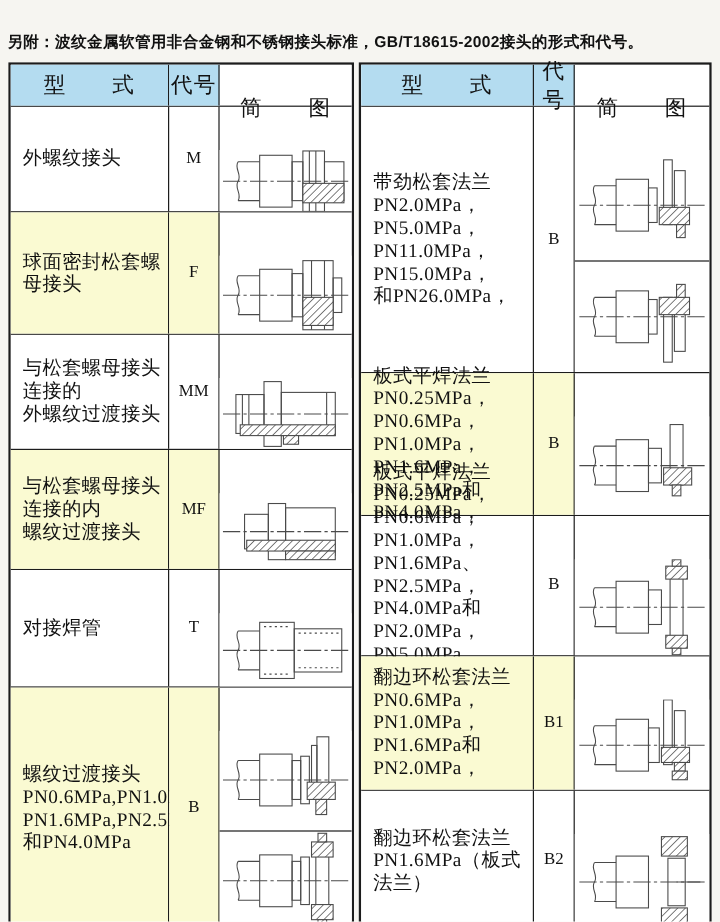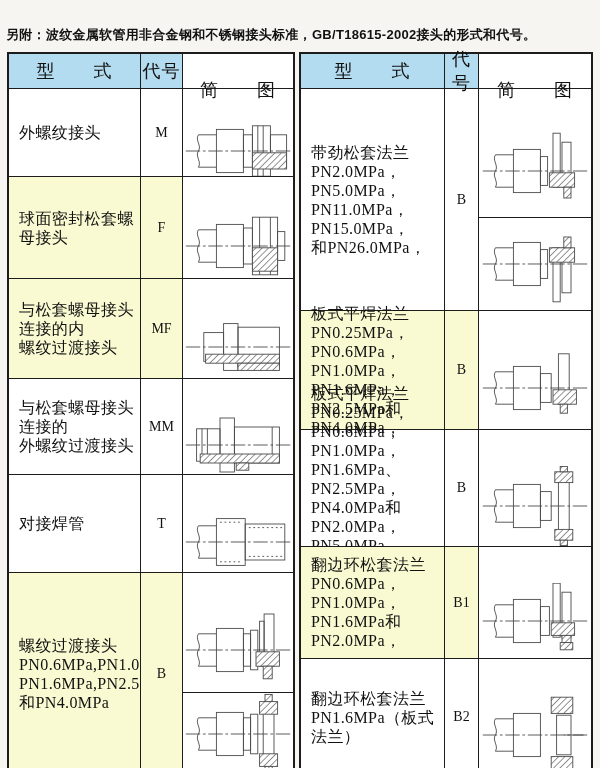--- a/index.html
+++ b/index.html
@@ -110,38 +110,20 @@
               <rect x="76" y="14" width="28" height="64" fill="none" stroke="#4a4a4a" stroke-width="1"></rect>
               <line x1="84" y1="14" x2="84" y2="78" stroke="#4a4a4a" stroke-width="1"></line>
               <line x1="96" y1="14" x2="96" y2="78" stroke="#4a4a4a" stroke-width="1"></line>
               <rect x="104" y="30" width="8" height="32" fill="none" stroke="#4a4a4a" stroke-width="1"></rect>
               <rect x="76" y="48" width="28" height="26" fill="url(#hatch)" stroke="#4a4a4a" stroke-width="1"></rect>
             </svg>
           </div>
       </div>
     </div>
 
-    <div class="row hl" style="height:100px">
-      <div class="cell type">与松套螺母接头连接的内
-螺纹过渡接头</div>
-      <div class="cell code">MF</div>
-      <div class="cell diag">
-        <div class="subdiag">
-            <svg class="dg" viewBox="0 0 120 92">
-              <line x1="2" y1="46" x2="118" y2="46" stroke="#4a4a4a" stroke-width="1" stroke-dasharray="16 3 3 3"></line>
-              <rect x="22" y="30" width="22" height="32" fill="none" stroke="#4a4a4a" stroke-width="1"></rect>
-              <rect x="44" y="20" width="16" height="52" fill="none" stroke="#4a4a4a" stroke-width="1"></rect>
-              <rect x="60" y="24" width="46" height="44" fill="none" stroke="#4a4a4a" stroke-width="1"></rect>
-              <rect x="24" y="54" width="82" height="10" fill="url(#hatch)" stroke="#4a4a4a" stroke-width="1"></rect>
-              <rect x="60" y="64" width="46" height="8" fill="url(#hatch)" stroke="#4a4a4a" stroke-width="1"></rect>
-            </svg>
-          </div>
-      </div>
-    </div>
-
     <div class="row" style="height:96px">
       <div class="cell type">与松套螺母接头连接的
 外螺纹过渡接头</div>
       <div class="cell code">MM</div>
       <div class="cell diag">
         <div class="subdiag">
             <svg class="dg" viewBox="0 0 120 92">
               <line x1="2" y1="46" x2="118" y2="46" stroke="#4a4a4a" stroke-width="1" stroke-dasharray="16 3 3 3"></line>
               <rect x="14" y="28" width="26" height="36" fill="none" stroke="#4a4a4a" stroke-width="1"></rect>
               <line x1="20" y1="28" x2="20" y2="64" stroke="#4a4a4a" stroke-width="1"></line>
@@ -149,20 +131,38 @@
               <rect x="40" y="16" width="16" height="60" fill="none" stroke="#4a4a4a" stroke-width="1"></rect>
               <rect x="56" y="26" width="50" height="40" fill="none" stroke="#4a4a4a" stroke-width="1"></rect>
               <line x1="98" y1="26" x2="98" y2="66" stroke="#4a4a4a" stroke-width="1"></line>
               <rect x="18" y="56" width="88" height="10" fill="url(#hatch)" stroke="#4a4a4a" stroke-width="1"></rect>
               <rect x="58" y="66" width="14" height="8" fill="url(#hatch)" stroke="#4a4a4a" stroke-width="1"></rect>
             </svg>
           </div>
       </div>
     </div>
 
+    <div class="row hl" style="height:100px">
+      <div class="cell type">与松套螺母接头连接的内
+螺纹过渡接头</div>
+      <div class="cell code">MF</div>
+      <div class="cell diag">
+        <div class="subdiag">
+            <svg class="dg" viewBox="0 0 120 92">
+              <line x1="2" y1="46" x2="118" y2="46" stroke="#4a4a4a" stroke-width="1" stroke-dasharray="16 3 3 3"></line>
+              <rect x="22" y="30" width="22" height="32" fill="none" stroke="#4a4a4a" stroke-width="1"></rect>
+              <rect x="44" y="20" width="16" height="52" fill="none" stroke="#4a4a4a" stroke-width="1"></rect>
+              <rect x="60" y="24" width="46" height="44" fill="none" stroke="#4a4a4a" stroke-width="1"></rect>
+              <rect x="24" y="54" width="82" height="10" fill="url(#hatch)" stroke="#4a4a4a" stroke-width="1"></rect>
+              <rect x="60" y="64" width="46" height="8" fill="url(#hatch)" stroke="#4a4a4a" stroke-width="1"></rect>
+            </svg>
+          </div>
+      </div>
+    </div>
+
     <div class="row" style="height:98px">
       <div class="cell type">对接焊管</div>
       <div class="cell code">T</div>
       <div class="cell diag">
         <div class="subdiag">
             <svg class="dg" viewBox="0 0 120 92">
               <line x1="2" y1="46" x2="118" y2="46" stroke="#4a4a4a" stroke-width="1" stroke-dasharray="16 3 3 3"></line>
               <path d="M16,28 C12,34 20,40 16,46 C12,52 20,58 16,64" fill="none" stroke="#4a4a4a" stroke-width="1"></path>
               <line x1="16" y1="28" x2="36" y2="28" stroke="#4a4a4a" stroke-width="1"></line>
               <line x1="16" y1="64" x2="36" y2="64" stroke="#4a4a4a" stroke-width="1"></line>

